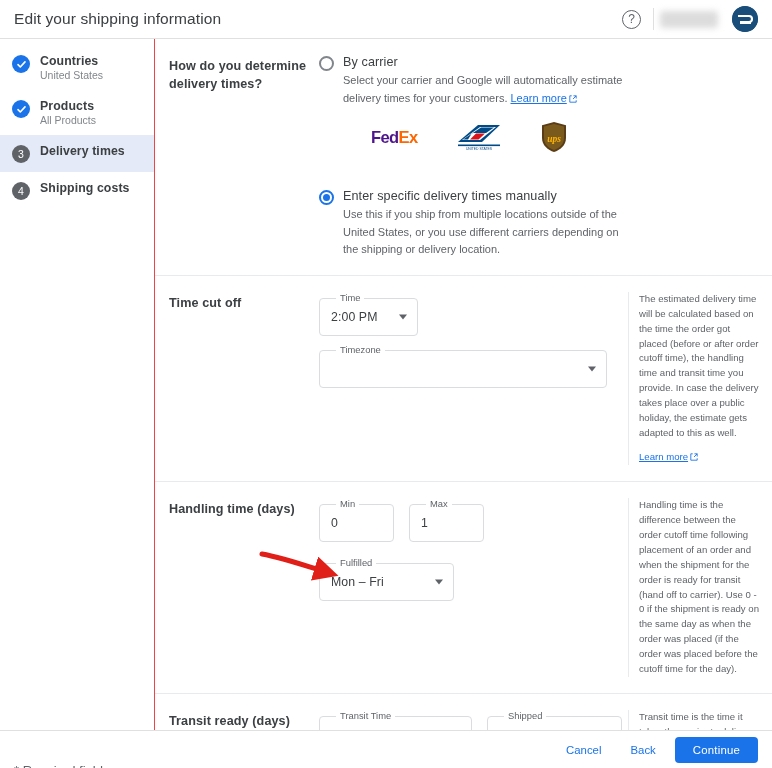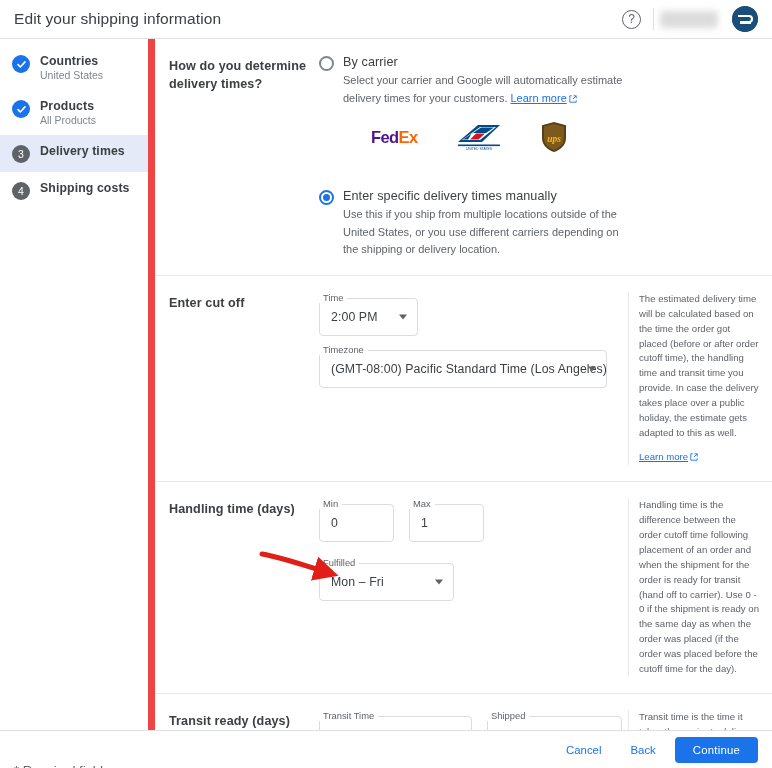--- a/index.html
+++ b/index.html
@@ -32,21 +32,21 @@
     width: 26px; height: 26px; border-radius: 50%;
     background: #1a4e7a; display: flex; align-items: center; justify-content: center;
     cursor: pointer; overflow: hidden; position: relative;
   }
   .avatar svg { display: block; }
 
   
   .body { flex: 1; display: flex; overflow: hidden; }
 
   
-  .sidebar { width: 155px; min-width: 155px; border-right: 7px solid #ef4444; padding-top: 6px; background: #fff; }
+  .sidebar { width: 155px; min-width: 155px; border-right: 1px solid #ef4444; padding-top: 6px; background: #fff; }
   .step { display: flex; align-items: flex-start; gap: 10px; padding: 9px 10px 9px 12px; cursor: pointer; }
   .step.active { background: #e4eaf7; }
   .step-marker {
     width: 18px; height: 18px; min-width: 18px; border-radius: 50%;
     display: flex; align-items: center; justify-content: center;
     font-size: 10.5px; color: #fff; margin-top: 1px;
   }
   .step-marker.done { background: #1a73e8; }
   .step-marker.num { background: #5f6368; font-weight: 500; }
   .step-marker svg { display: block; }
@@ -89,21 +89,21 @@
   .fedex .fed { color: #4d148c; }
   .fedex .ex { color: #ff6600; }
 
   
   .field-row { display: flex; gap: 15px; align-items: flex-start; flex-wrap: wrap; }
   .mfield { position: relative; height: 38px; margin-top: 6px; }
   .mfield .outline {
     position: absolute; inset: 0; border: 1px solid #dadce0; border-radius: 4px; pointer-events: none;
   }
   .mfield .mlabel {
-    position: absolute; top: -6px; left: 0; background: #fff; padding: 0 4px;
+    position: absolute; top: -6px; left: 17px; background: #fff; padding: 0 4px;
     font-size: 9.4px; color: #5f6368; line-height: 11px; z-index: 2; white-space: nowrap;
   }
   .mfield .mvalue {
     position: absolute; left: 12px; top: 50%; transform: translateY(-50%);
     font-size: 12.3px; color: #3c4043; white-space: nowrap; letter-spacing: .1px;
   }
   .mfield .caret {
     position: absolute; right: 11px; top: 50%; transform: translateY(-50%);
     width: 0; height: 0; border-left: 4.5px solid transparent; border-right: 4.5px solid transparent;
     border-top: 5px solid #5f6368;
@@ -249,32 +249,31 @@
             <div>
               <div class="radio-label">Enter specific delivery times manually</div>
               <div class="radio-desc">Use this if you ship from multiple locations outside of the United States, or you use different carriers depending on the shipping or delivery location.</div>
             </div>
           </div>
 
         </div>
       </div>
 
       <div class="section">
-        <div class="section-label">Enter cut off</div>
+        <div class="section-label">Time cut off</div>
         <div class="section-content">
           <div class="mfield w-time">
             <div class="outline"></div>
             <div class="mlabel">Time</div>
             <div class="mvalue">2:00 PM</div>
             <div class="caret"></div>
           </div>
           <div class="mfield w-tz" style="margin-top:14px">
             <div class="outline"></div>
             <div class="mlabel">Timezone</div>
-            <div class="mvalue">(GMT-08:00) Pacific Standard Time (Los Angeles)</div>
             <div class="caret"></div>
           </div>
         </div>
         <div class="section-help">
           <div>The estimated delivery time will be calculated based on the time the order got placed (before or after order cutoff time), the handling time and transit time you provide. In case the delivery takes place over a public holiday, the estimate gets adapted to this as well.</div>
           <div style="margin-top:9px">
             <span class="link">Learn more</span><span class="ext-ico"><svg width="8" height="8" viewBox="0 0 10 10">
                   <path d="M3.4 1 H1 V9 H9 V6.6" stroke="#1a73e8" stroke-width="1.1" fill="none"></path>
                   <path d="M5.6 1 H9 V4.4" stroke="#1a73e8" stroke-width="1.1" fill="none"></path>
                   <path d="M9 1 L5 5" stroke="#1a73e8" stroke-width="1.1" fill="none"></path>

